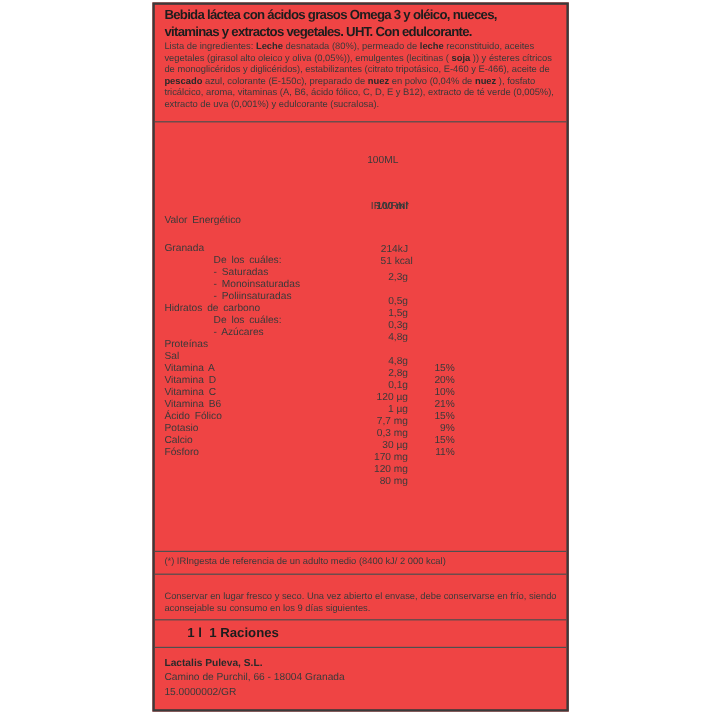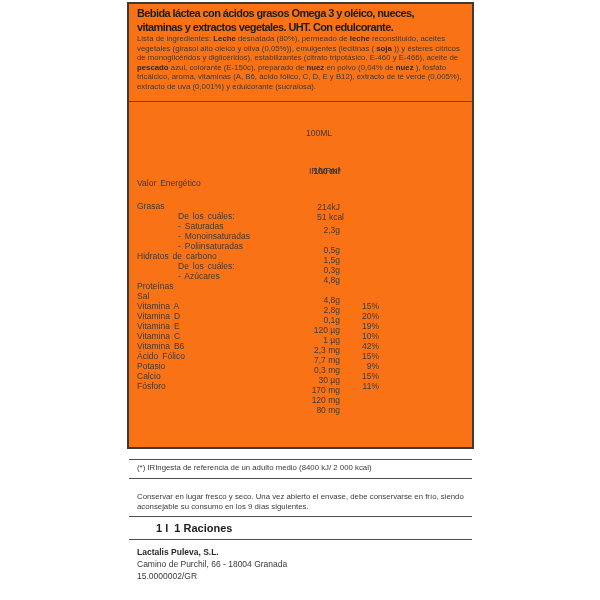--- a/index.html
+++ b/index.html
@@ -2,22 +2,22 @@
 <html><head>
 <meta charset="utf-8">
 <style>
   html,body{margin:0;padding:0;}
   body{
     width:600px;height:600px;background:#ffffff;
     font-family:"Liberation Sans", sans-serif;color:#333;
     position:relative;overflow:hidden;
   }
   .label-box{
-    position:absolute;left:127px;top:2px;width:347px;height:447px;
-    border:2px solid #3a3a3a;box-sizing:border-box;background:#f97316;
+    position:absolute;left:127px;top:2px;width:347px;height:591px;
+    border:2px solid #3a3a3a;box-sizing:border-box;background:#ef4444;
   }
   .inner{position:relative;width:100%;height:100%;}
 
   .title{
     position:absolute;top:3px;left:8px;right:4px;
     font-weight:bold;font-size:11px;line-height:13.5px;
     letter-spacing:-0.6px;color:#1d1d1d;white-space:nowrap;overflow:hidden;
   }
   .ingredients{
     position:absolute;top:30px;left:8px;width:332px;margin:0;
@@ -82,21 +82,21 @@
           <span class="tlabel">Valor Energético</span>
           <span class="tval">214kJ</span>
           <span class="tpct"></span>
         </div>
         <div class="trow kcal">
           <span class="tlabel"></span>
           <span class="tval">51 kcal</span>
           <span class="tpct"></span>
         </div>
         <div class="trow">
-          <span class="tlabel">Grasas</span>
+          <span class="tlabel">Granada</span>
           <span class="tval">2,3g</span>
           <span class="tpct"></span>
         </div>
         <div class="trow sub">
           <span class="tlabel">De los cuáles:</span>
           <span class="tval"></span>
           <span class="tpct"></span>
         </div>
         <div class="trow sub">
           <span class="tlabel">- Saturadas</span>
@@ -142,33 +142,28 @@
           <span class="tlabel">Vitamina A</span>
           <span class="tval">120 µg</span>
           <span class="tpct">15%</span>
         </div>
         <div class="trow">
           <span class="tlabel">Vitamina D</span>
           <span class="tval">1 µg</span>
           <span class="tpct">20%</span>
         </div>
         <div class="trow">
-          <span class="tlabel">Vitamina E</span>
-          <span class="tval">2,3 mg</span>
-          <span class="tpct">19%</span>
-        </div>
-        <div class="trow">
           <span class="tlabel">Vitamina C</span>
           <span class="tval">7,7 mg</span>
           <span class="tpct">10%</span>
         </div>
         <div class="trow">
           <span class="tlabel">Vitamina B6</span>
           <span class="tval">0,3 mg</span>
-          <span class="tpct">42%</span>
+          <span class="tpct">21%</span>
         </div>
         <div class="trow">
           <span class="tlabel">Ácido Fólico</span>
           <span class="tval">30 µg</span>
           <span class="tpct">15%</span>
         </div>
         <div class="trow">
           <span class="tlabel">Potasio</span>
           <span class="tval">170 mg</span>
           <span class="tpct">9%</span>

